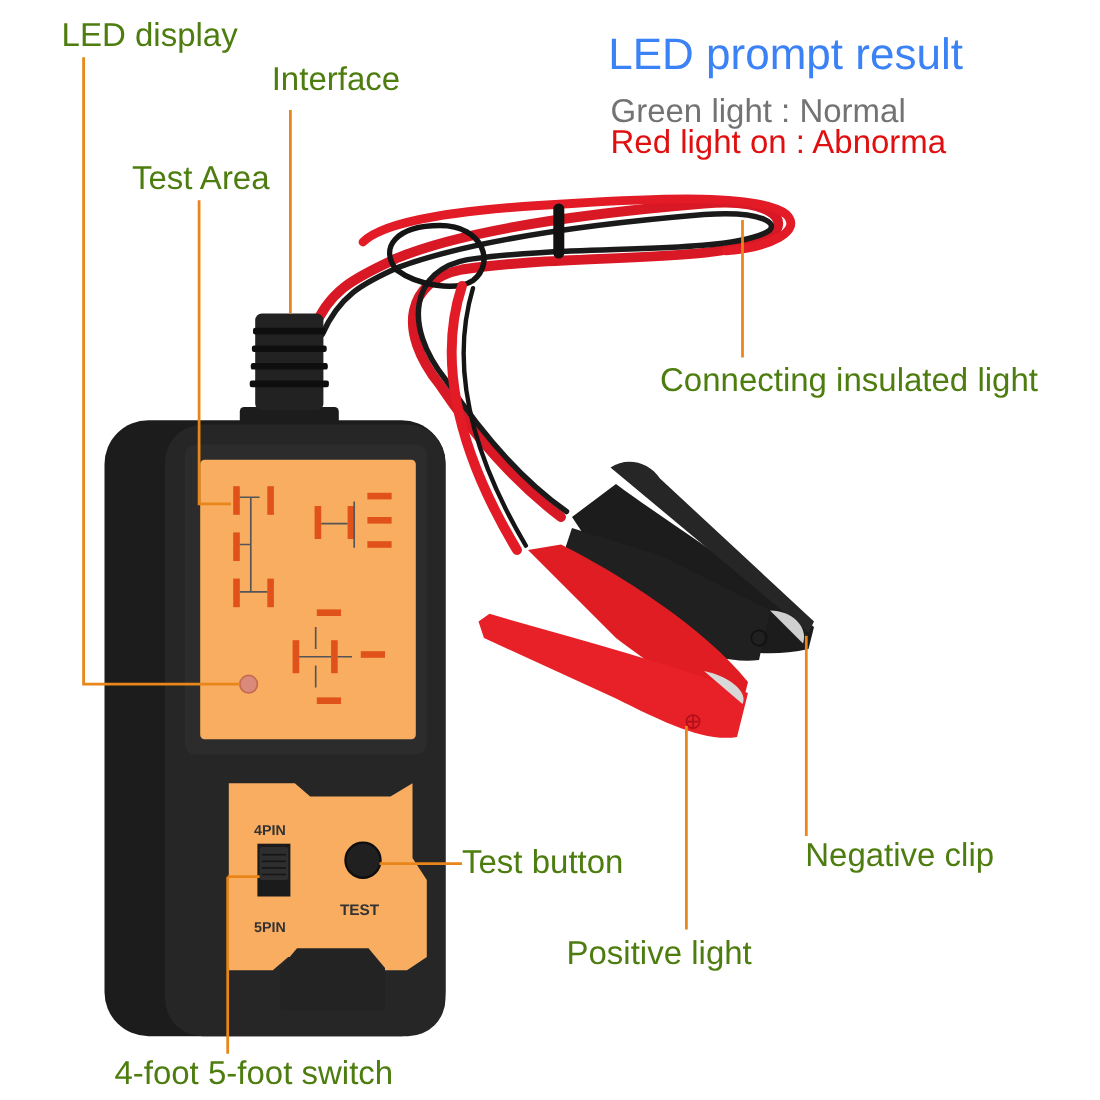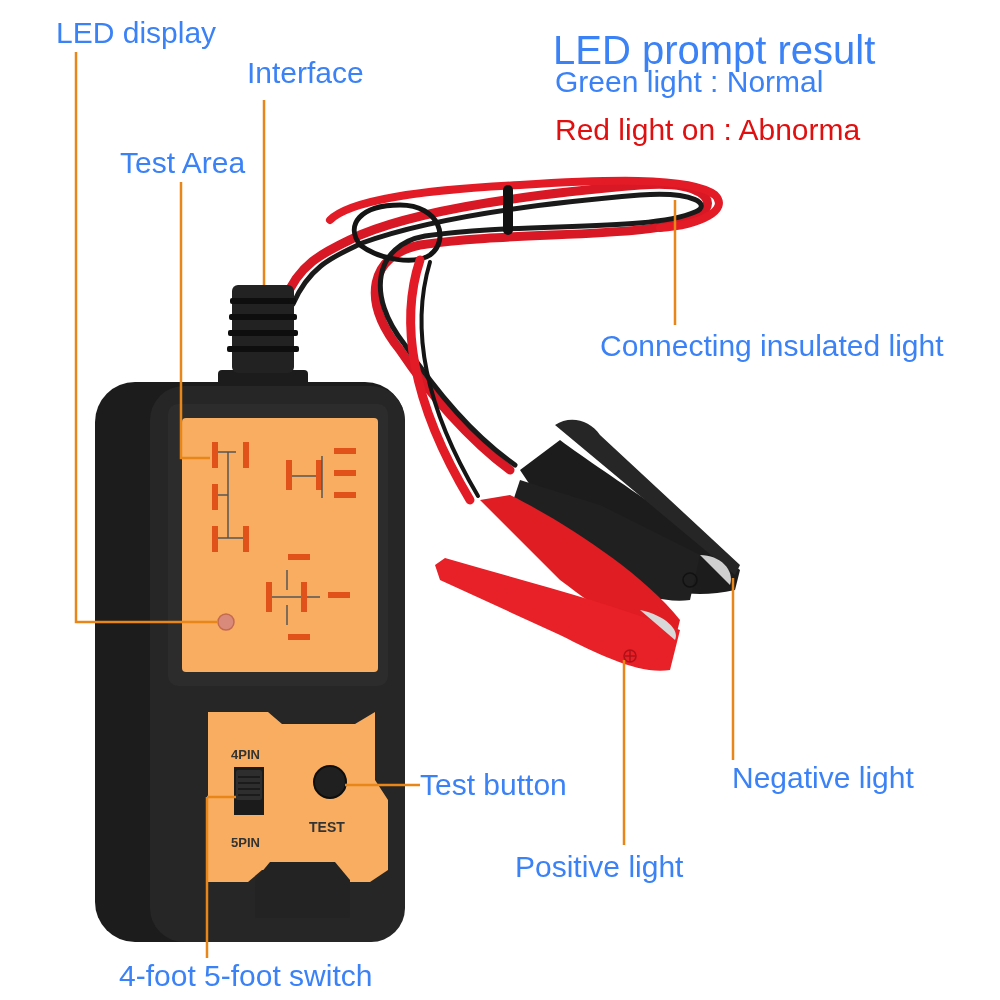--- a/index.html
+++ b/index.html
@@ -1,17 +1,17 @@
 <!DOCTYPE html>
 <html><head>
   <meta charset="utf-8">
   <style>
     html, body { margin: 0; padding: 0; background: #ffffff; }
     body { width: 1000px; height: 1000px; position: relative; overflow: hidden; font-family: "Liberation Sans", "DejaVu Sans", sans-serif; }
-    .lbl { position: absolute; color: #3b82f6; font-size: 30px; white-space: nowrap; line-height: 1; }
+    .lbl { position: absolute; color: #4d7c0f; font-size: 30px; white-space: nowrap; line-height: 1; }
     .title { position: absolute; font-size: 40px; color: #3b82f6; line-height: 1; white-space: nowrap; }
     .legend { position: absolute; font-size: 30px; line-height: 1; white-space: nowrap; }
     .art { position: absolute; left: 0; top: 0; }
   </style>
 </head>
 <body>
 
 <svg class="art" width="1000" height="1000" viewBox="0 0 1000 1000">
 
   <g fill="none" stroke-linecap="round">
@@ -107,23 +107,23 @@
     <path d="M624 660 V845"></path>
     <path d="M207 797 H236 M207 797 V958"></path>
   </g>
 
   <text x="231" y="759" font-family="Liberation Sans, sans-serif" font-size="13" font-weight="bold" fill="#333">4PIN</text>
   <text x="231" y="847" font-family="Liberation Sans, sans-serif" font-size="13" font-weight="bold" fill="#333">5PIN</text>
   <text x="309" y="832" font-family="Liberation Sans, sans-serif" font-size="14" font-weight="bold" fill="#333">TEST</text>
 </svg>
 
 <div class="title" style="left:553px; top:30px;">LED prompt result</div>
-<div class="legend" style="left:555px; top:67px; color:#3b82f6;">Green light : Normal</div>
+<div class="legend" style="left:555px; top:87px; color:#737373;">Green light : Normal</div>
 <div class="legend" style="left:555px; top:115px; color:#e01010;">Red light on : Abnorma</div>
 
 <div class="lbl" style="left:56px; top:18px;">LED display</div>
 <div class="lbl" style="left:247px; top:58px;">Interface</div>
 <div class="lbl" style="left:120px; top:148px;">Test Area</div>
 <div class="lbl" style="left:600px; top:331px;">Connecting insulated light</div>
 <div class="lbl" style="left:420px; top:770px;">Test button</div>
-<div class="lbl" style="left:732px; top:763px;">Negative light</div>
+<div class="lbl" style="left:732px; top:763px;">Negative clip</div>
 <div class="lbl" style="left:515px; top:852px;">Positive light</div>
-<div class="lbl" style="left:104px; top:961px;margin-left:15px;">4-foot 5-foot switch</div>
+<div class="lbl" style="left:104px; top:961px;">4-foot 5-foot switch</div>
 
 </body></html>

